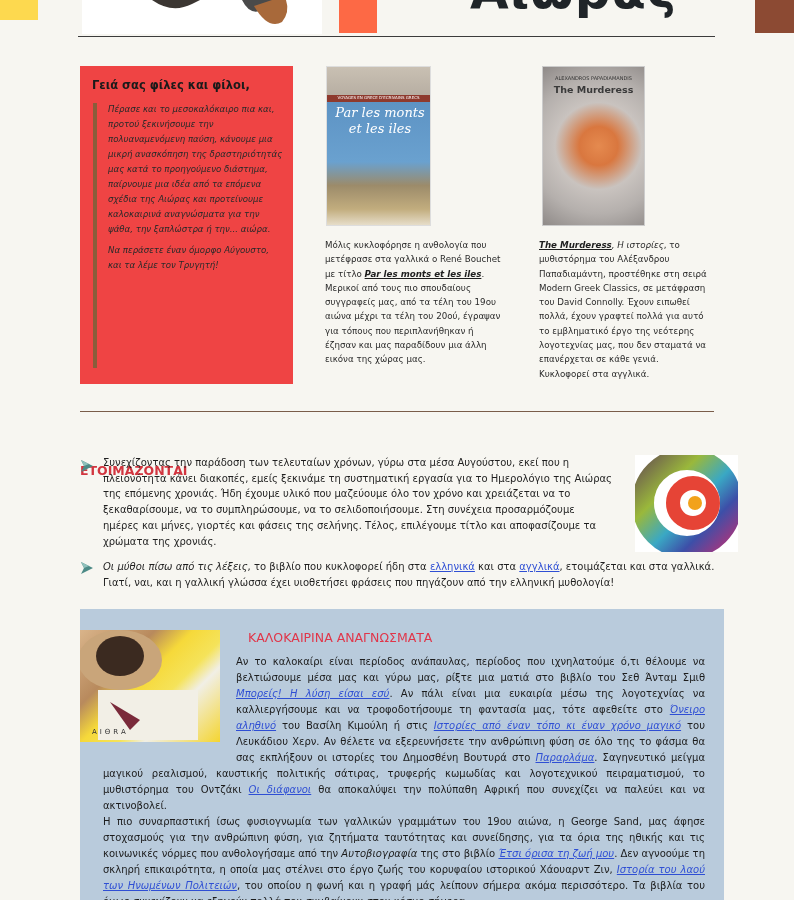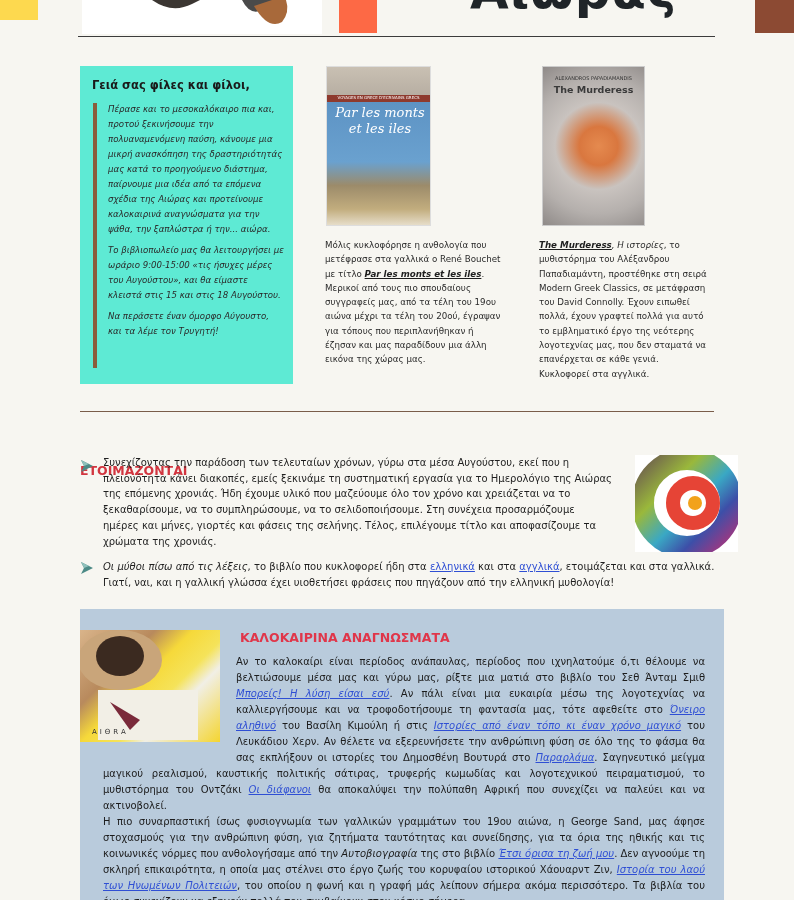--- a/index.html
+++ b/index.html
@@ -11,21 +11,21 @@
   .abs { position:absolute; }
   
   .deco-yellow { left:0; top:0; width:38px; height:20px; background:#fdd94f; }
   .header-img { left:82px; top:0; width:240px; height:34px; background:#fff; overflow:hidden; }
   .deco-orange { left:339px; top:0; width:38px; height:33px; background:#fd6945; }
   .deco-brown { left:755px; top:0; width:39px; height:33px; background:#8c4a33; }
   .masthead-title { left:470px; top:-34px; font-family:"DejaVu Sans", sans-serif; font-weight:bold; font-size:50px; color:#1f2428; letter-spacing:1px; line-height:50px; }
   .rule-top { left:78px; top:36px; width:637px; height:1px; background:#3c3c3c; }
 
   
-  .greeting-box { left:80px; top:66px; width:213px; height:318px; background:#5eead4; }
+  .greeting-box { left:80px; top:66px; width:213px; height:318px; background:#ef4444; }
   .greeting-title { position:absolute; left:12px; top:12px; font-size:11.5px; font-weight:bold; color:#1a1a1a; }
   .greeting-bar { position:absolute; left:13px; top:37px; width:4px; height:265px; background:#8a5d3b; }
   .greeting-body { position:absolute; left:28px; top:36px; width:176px; font-size:8.6px; line-height:15px; color:#2a2a2a; }
   .greeting-body p { margin:0 0 6px 0;font-style:italic; }
 
   
   .book1-cover { left:326px; top:66px; width:103px; height:158px;
     background:linear-gradient(180deg,#c9c0b3 0%,#b7aea2 18%,#8e3a2e 18%,#8e3a2e 22%,#5d93c4 22%,#6aa1cf 60%,#9c8b6a 75%,#c2ad7e 90%,#e6ddc9 100%); border:1px solid #ddd; overflow:hidden; }
   .book1-cover .cv-title { position:absolute; left:8px; top:38px; width:90px; color:#fff; font-family:"DejaVu Serif", serif; font-style:italic; font-size:13px; line-height:16px; text-align:center; }
   .book1-cover .cv-series { position:absolute; left:2px; top:28px; width:99px; color:#fff; font-size:4px; text-align:center; }
@@ -50,21 +50,21 @@
   .b2-icon { left:80px; top:561px; }
   .b1-text { left:103px; top:455px; width:510px; font-size:10px; line-height:15.7px; color:#1f1f1f; }
   .b2-text { left:103px; top:559px; width:612px; font-size:10px; line-height:15.7px; color:#1f1f1f; }
   .spiral { left:635px; top:455px; width:103px; height:97px; background:#fff; overflow:hidden; }
 
   
   .summer-box { left:80px; top:609px; width:644px; height:291px; background:#b9cbdc; }
   .summer-photo { position:absolute; left:0; top:21px; width:140px; height:112px;
     background:linear-gradient(135deg,#d9b48a 0%,#b88a5d 30%,#f6d93a 45%,#f5e35a 60%,#f1efe6 70%,#f4d530 100%); overflow:hidden; }
   .summer-photo .brand { position:absolute; left:12px; bottom:6px; font-size:7px; letter-spacing:3px; color:#333; }
-  .summer-title { position:absolute; left:160px; top:21px; font-size:12.5px; font-weight:bold; color:#e0364a; }
+  .summer-title { position:absolute; left:168px; top:21px; font-size:12.5px; font-weight:normal; color:#e0364a; }
   .summer-body { position:absolute; left:23px; top:45px; width:602px; font-size:10px; line-height:16px; text-align:justify; color:#1c1c1c; }
   .summer-body .float { float:left; width:133px; height:112px; }
   .summer-body p { margin:0; }
 </style>
 </head>
 <body>
 
 <div class="abs deco-yellow"></div>
 <div class="abs header-img">
   <svg width="240" height="34" viewBox="0 0 240 34">
@@ -76,21 +76,20 @@
 <div class="abs deco-orange"></div>
 <div class="abs masthead-title">Αιώρας</div>
 <div class="abs deco-brown"></div>
 <div class="abs rule-top"></div>
 
 <div class="abs greeting-box">
   <div class="greeting-title">Γειά σας φίλες και φίλοι,</div>
   <div class="greeting-bar"></div>
   <div class="greeting-body">
     <p>Πέρασε και το μεσοκαλόκαιρο πια και, προτού ξεκινήσουμε την πολυαναμενόμενη παύση, κάνουμε μια μικρή ανασκόπηση της δραστηριότητάς μας κατά το προηγούμενο διάστημα, παίρνουμε μια ιδέα από τα επόμενα σχέδια της Αιώρας και προτείνουμε καλοκαιρινά αναγνώσματα για την ψάθα, την ξαπλώστρα ή την... αιώρα.</p>
-    <p>Το βιβλιοπωλείο μας θα λειτουργήσει με ωράριο 9:00-15:00 «τις ήσυχες μέρες του Αυγούστου», και θα είμαστε κλειστά στις 15 και στις 18 Αυγούστου.</p>
     <p>Να περάσετε έναν όμορφο Αύγουστο, και τα λέμε τον Τρυγητή!</p>
   </div>
 </div>
 
 <div class="abs book1-cover">
   <div class="cv-series">VOYAGES EN GRECE D'ECRIVAINS GRECS</div>
   <div class="cv-title">Par les monts et les iles</div>
 </div>
 <div class="abs book1-text">
   <span>Μόλις κυκλοφόρησε η ανθολογία που μετέφρασε στα γαλλικά ο René Bouchet με τίτλο </span><a class="bu">Par les monts et les iles</a><span>. Μερικοί από τους πιο σπουδαίους συγγραφείς μας, από τα τέλη του 19ου αιώνα μέχρι τα τέλη του 20ού, έγραψαν για τόπους που περιπλανήθηκαν ή έζησαν και μας παραδίδουν μια άλλη εικόνα της χώρας μας.</span>

